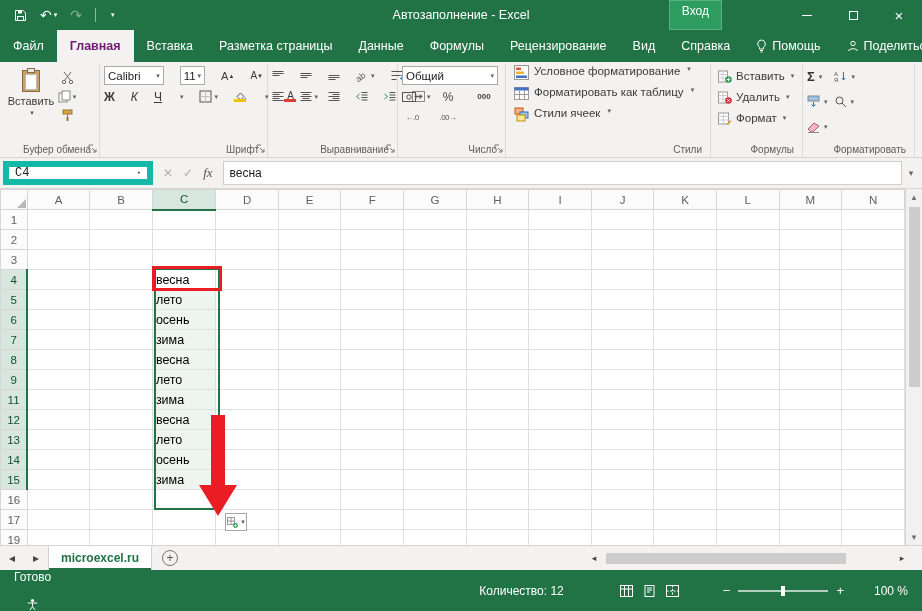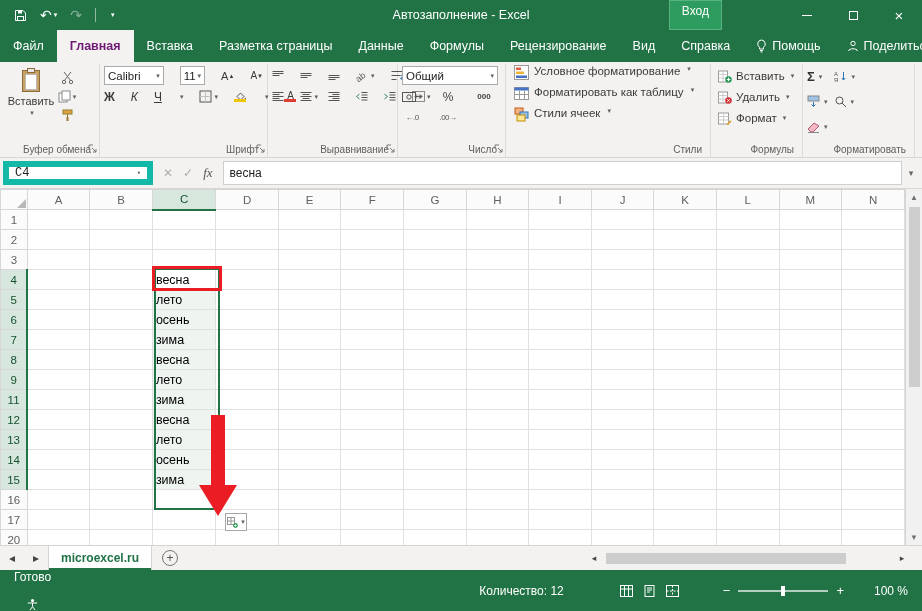--- a/index.html
+++ b/index.html
@@ -772,21 +772,21 @@
               <td class="cell"></td>
               <td class="cell"></td>
               <td class="cell"></td>
               <td class="cell"></td>
               <td class="cell"></td>
               <td class="cell"></td>
               <td class="cell"></td>
               <td class="cell"></td>
             </tr>
             <tr>
-              <th class="rowh">20</th>
+              <th class="rowh">19</th>
               <td class="cell"></td>
               <td class="cell"></td>
               <td class="cell"></td>
               <td class="cell"></td>
               <td class="cell"></td>
               <td class="cell"></td>
               <td class="cell"></td>
               <td class="cell"></td>
               <td class="cell"></td>
               <td class="cell"></td>

